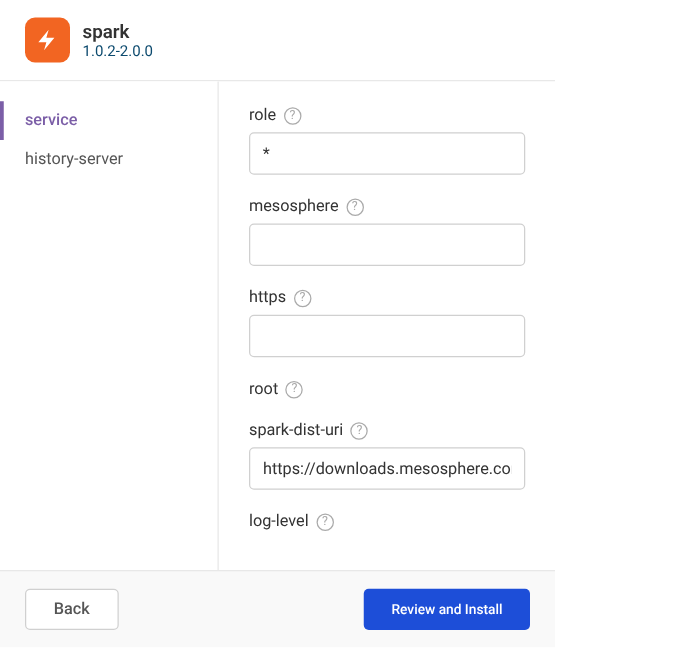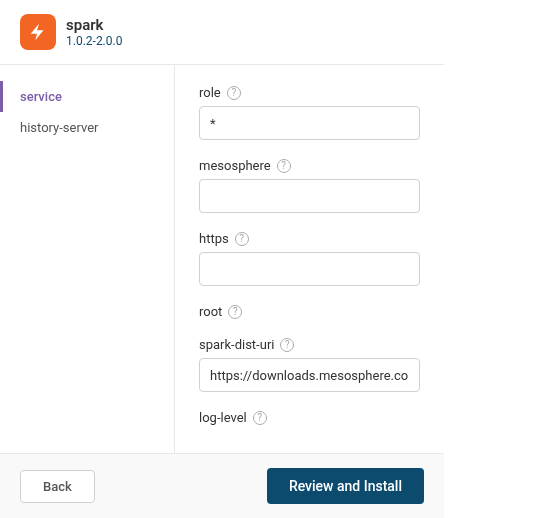--- a/index.html
+++ b/index.html
@@ -180,24 +180,24 @@
       border: 1px solid #d0d0d0;
       border-radius: 4px;
       font-size: 13px;
       color: #555;
       cursor: pointer;
       font-weight: 500;
     }
 
     .btn-review {
       padding: 10px 22px;
-      background: #0c4a6e;
+      background: #1d4ed8;
       border: none;
       border-radius: 4px;
-      font-size: 14px;
+      font-size: 11px;
       color: #fff;
       cursor: pointer;
       font-weight: 500;
     }
   </style>
 </head>
 <body>
 
 <div class="app-container">
 

